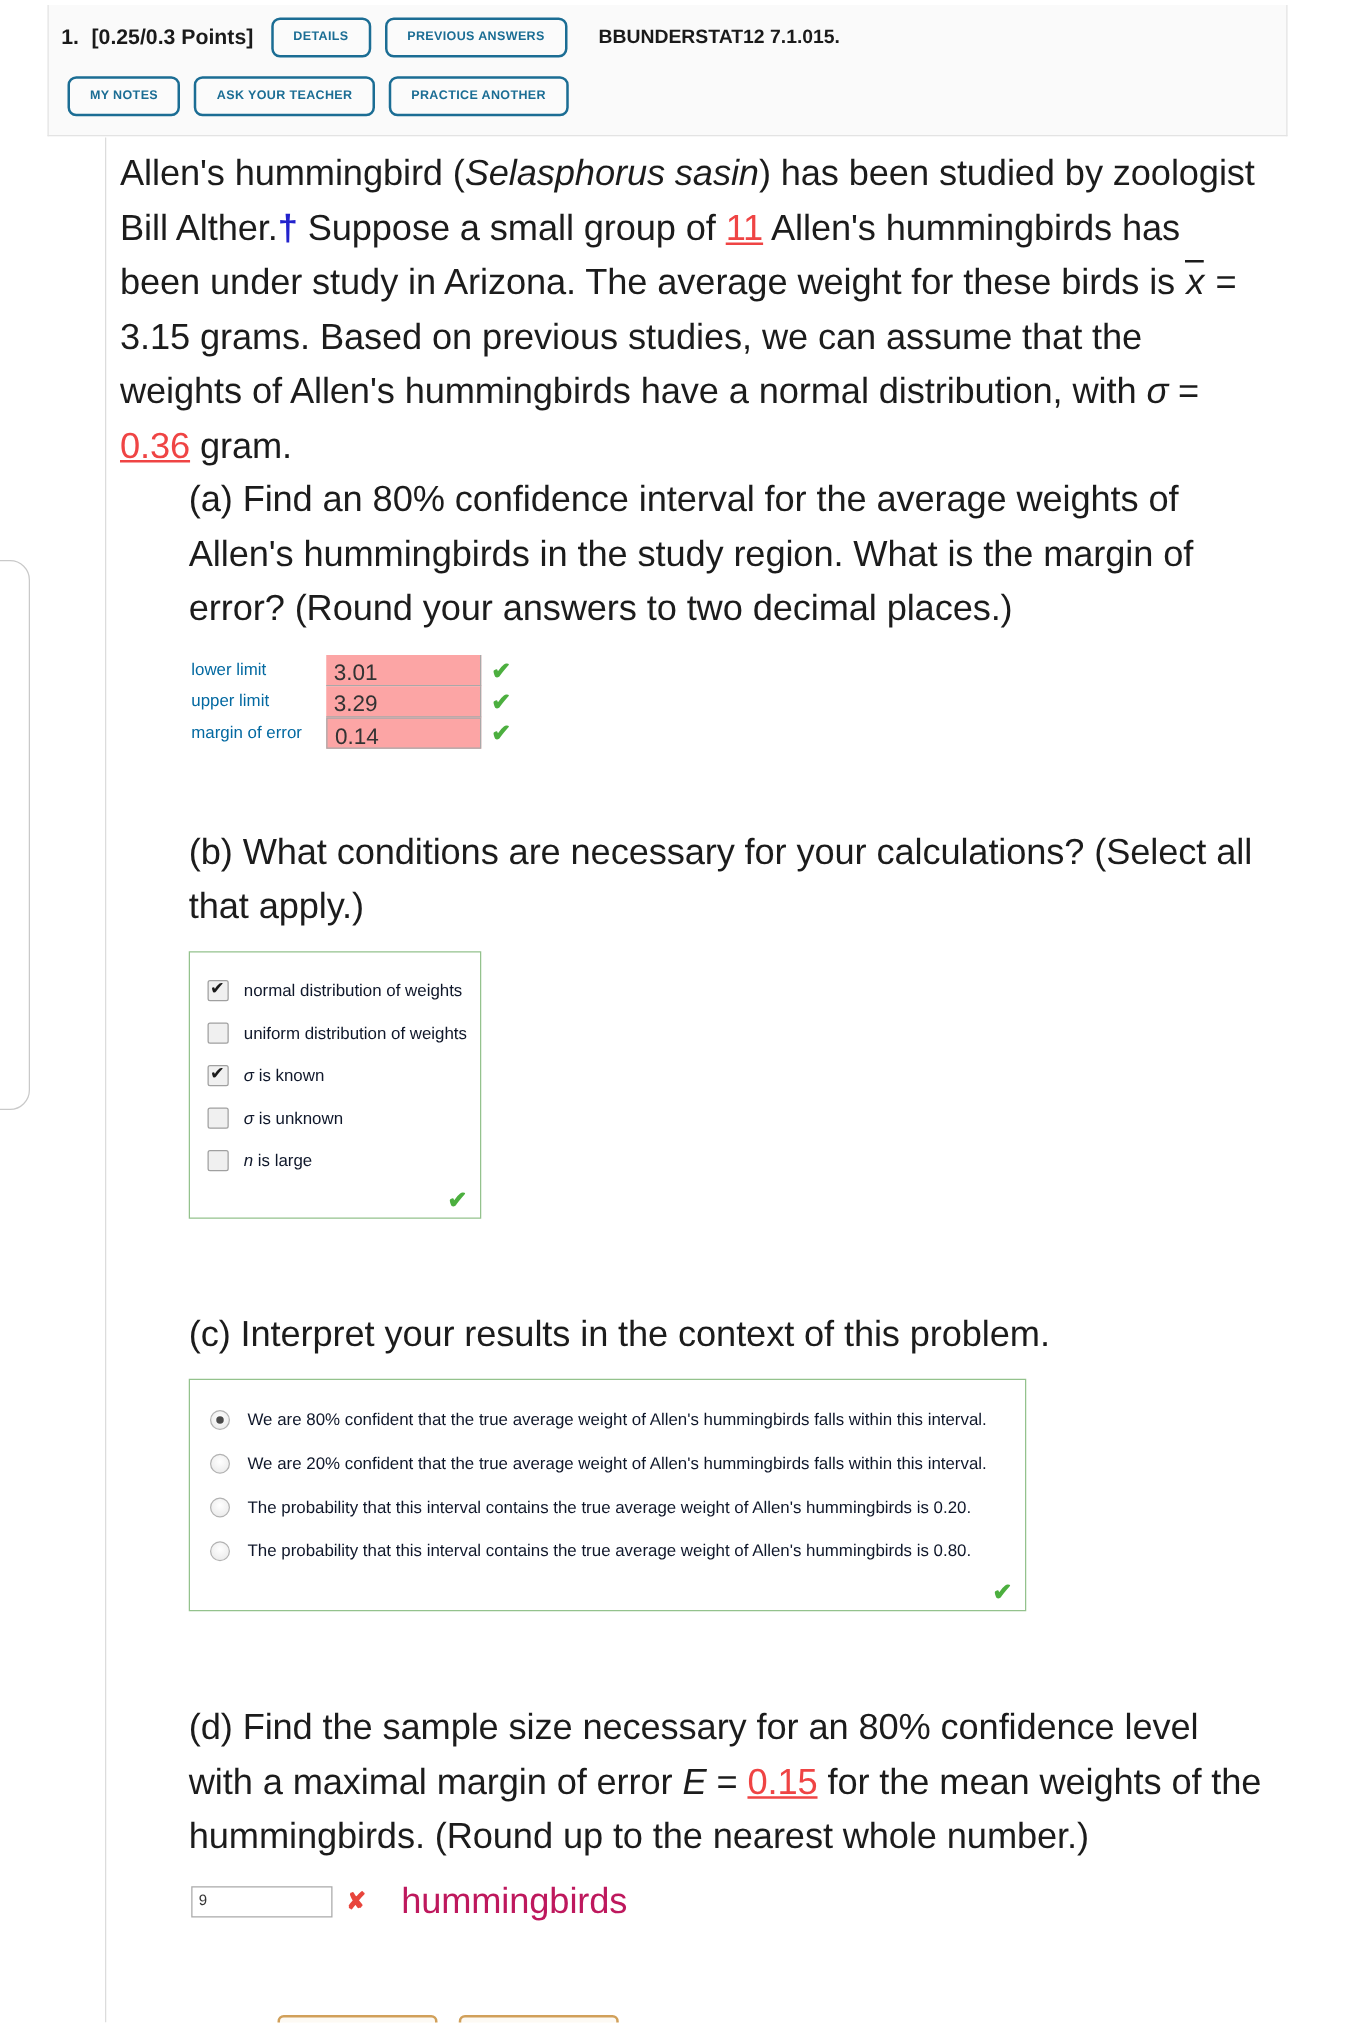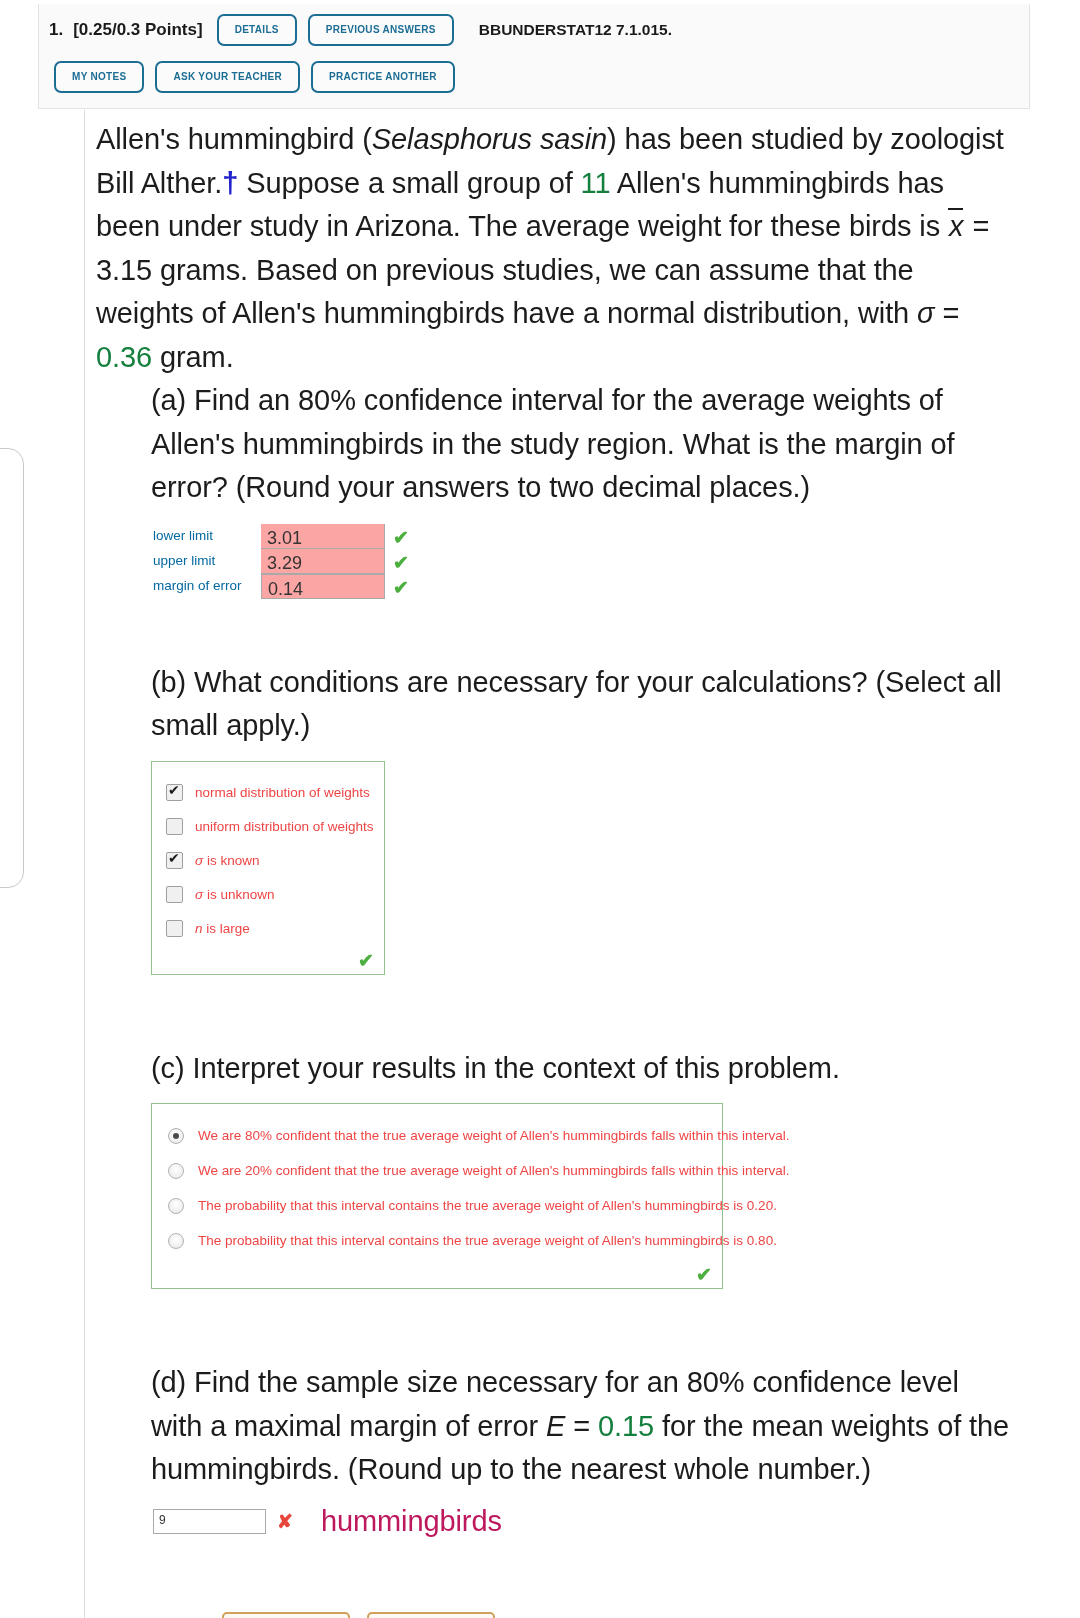--- a/index.html
+++ b/index.html
@@ -69,21 +69,21 @@
 
   
   .content { position: absolute; left: 96px; top: 118px; width: 920px; }
 
   .stem {
     font-size: 29px;
     line-height: 43.5px;
     color: #1c1c1c;
     letter-spacing: -0.1px;
   }
-  .red { color: #15803d; }
+  .red { color: #ef4444; text-decoration: underline; }
   .blue-dag { color: #2222cc; font-weight: 600; }
   .ital { font-style: italic; }
   .xbar { position: relative; font-style: italic; padding: 0 1px; }
   .xbar::before {
     content: "";
     position: absolute; left: 0px; right: 1px; top: -0.06em;
     border-top: 2.2px solid #1c1c1c;
   }
 
   .part {
@@ -160,29 +160,29 @@
     margin-right: 14px;
     flex: none;
     position: relative;
   }
   .radio.selected::after {
     content: "";
     position: absolute; left: 4px; top: 4px;
     width: 6px; height: 6px; border-radius: 50%;
     background: #4a4a4a;
   }
-  .opt-text { font-size: 13.5px; color: #ef4444; white-space: nowrap; }
+  .opt-text { font-size: 13.5px; color: #0f172a; white-space: nowrap; }
   .opt-text .ital { font-style: italic; }
 
   
   .cbgroup { width: 234px; padding: 14px 12px 28px 14px; }
   .cbgroup .opt-row { height: 34px; }
 
   
-  .rdgroup { width: 572px; padding: 14px 12px 30px 16px; }
+  .rdgroup { width: 670px; padding: 14px 12px 30px 16px; }
   .rdgroup .opt-row { height: 35px; }
 
   
   .d-answer {
     margin-left: 57px;
     margin-top: 13px;
     display: flex;
     align-items: center;
   }
   .d-input {
@@ -248,21 +248,21 @@
 
     <div class="ans-label">upper limit</div>
     <div class="ans-field ans-underline">3.29</div>
     <div class="tick">✔</div>
 
     <div class="ans-label">margin of error</div>
     <div class="ans-field ans-boxed">0.14</div>
     <div class="tick">✔</div>
   </div>
 
-  <div class="part sp-lg">(b) What conditions are necessary for your calculations? (Select all small apply.)</div>
+  <div class="part sp-lg">(b) What conditions are necessary for your calculations? (Select all that apply.)</div>
 
   <div class="optbox cbgroup">
     <div class="opt-row">
       <span class="cbox checked"></span>
       <span class="opt-text">normal distribution of weights</span>
     </div>
     <div class="opt-row">
       <span class="cbox"></span>
       <span class="opt-text">uniform distribution of weights</span>
     </div>

